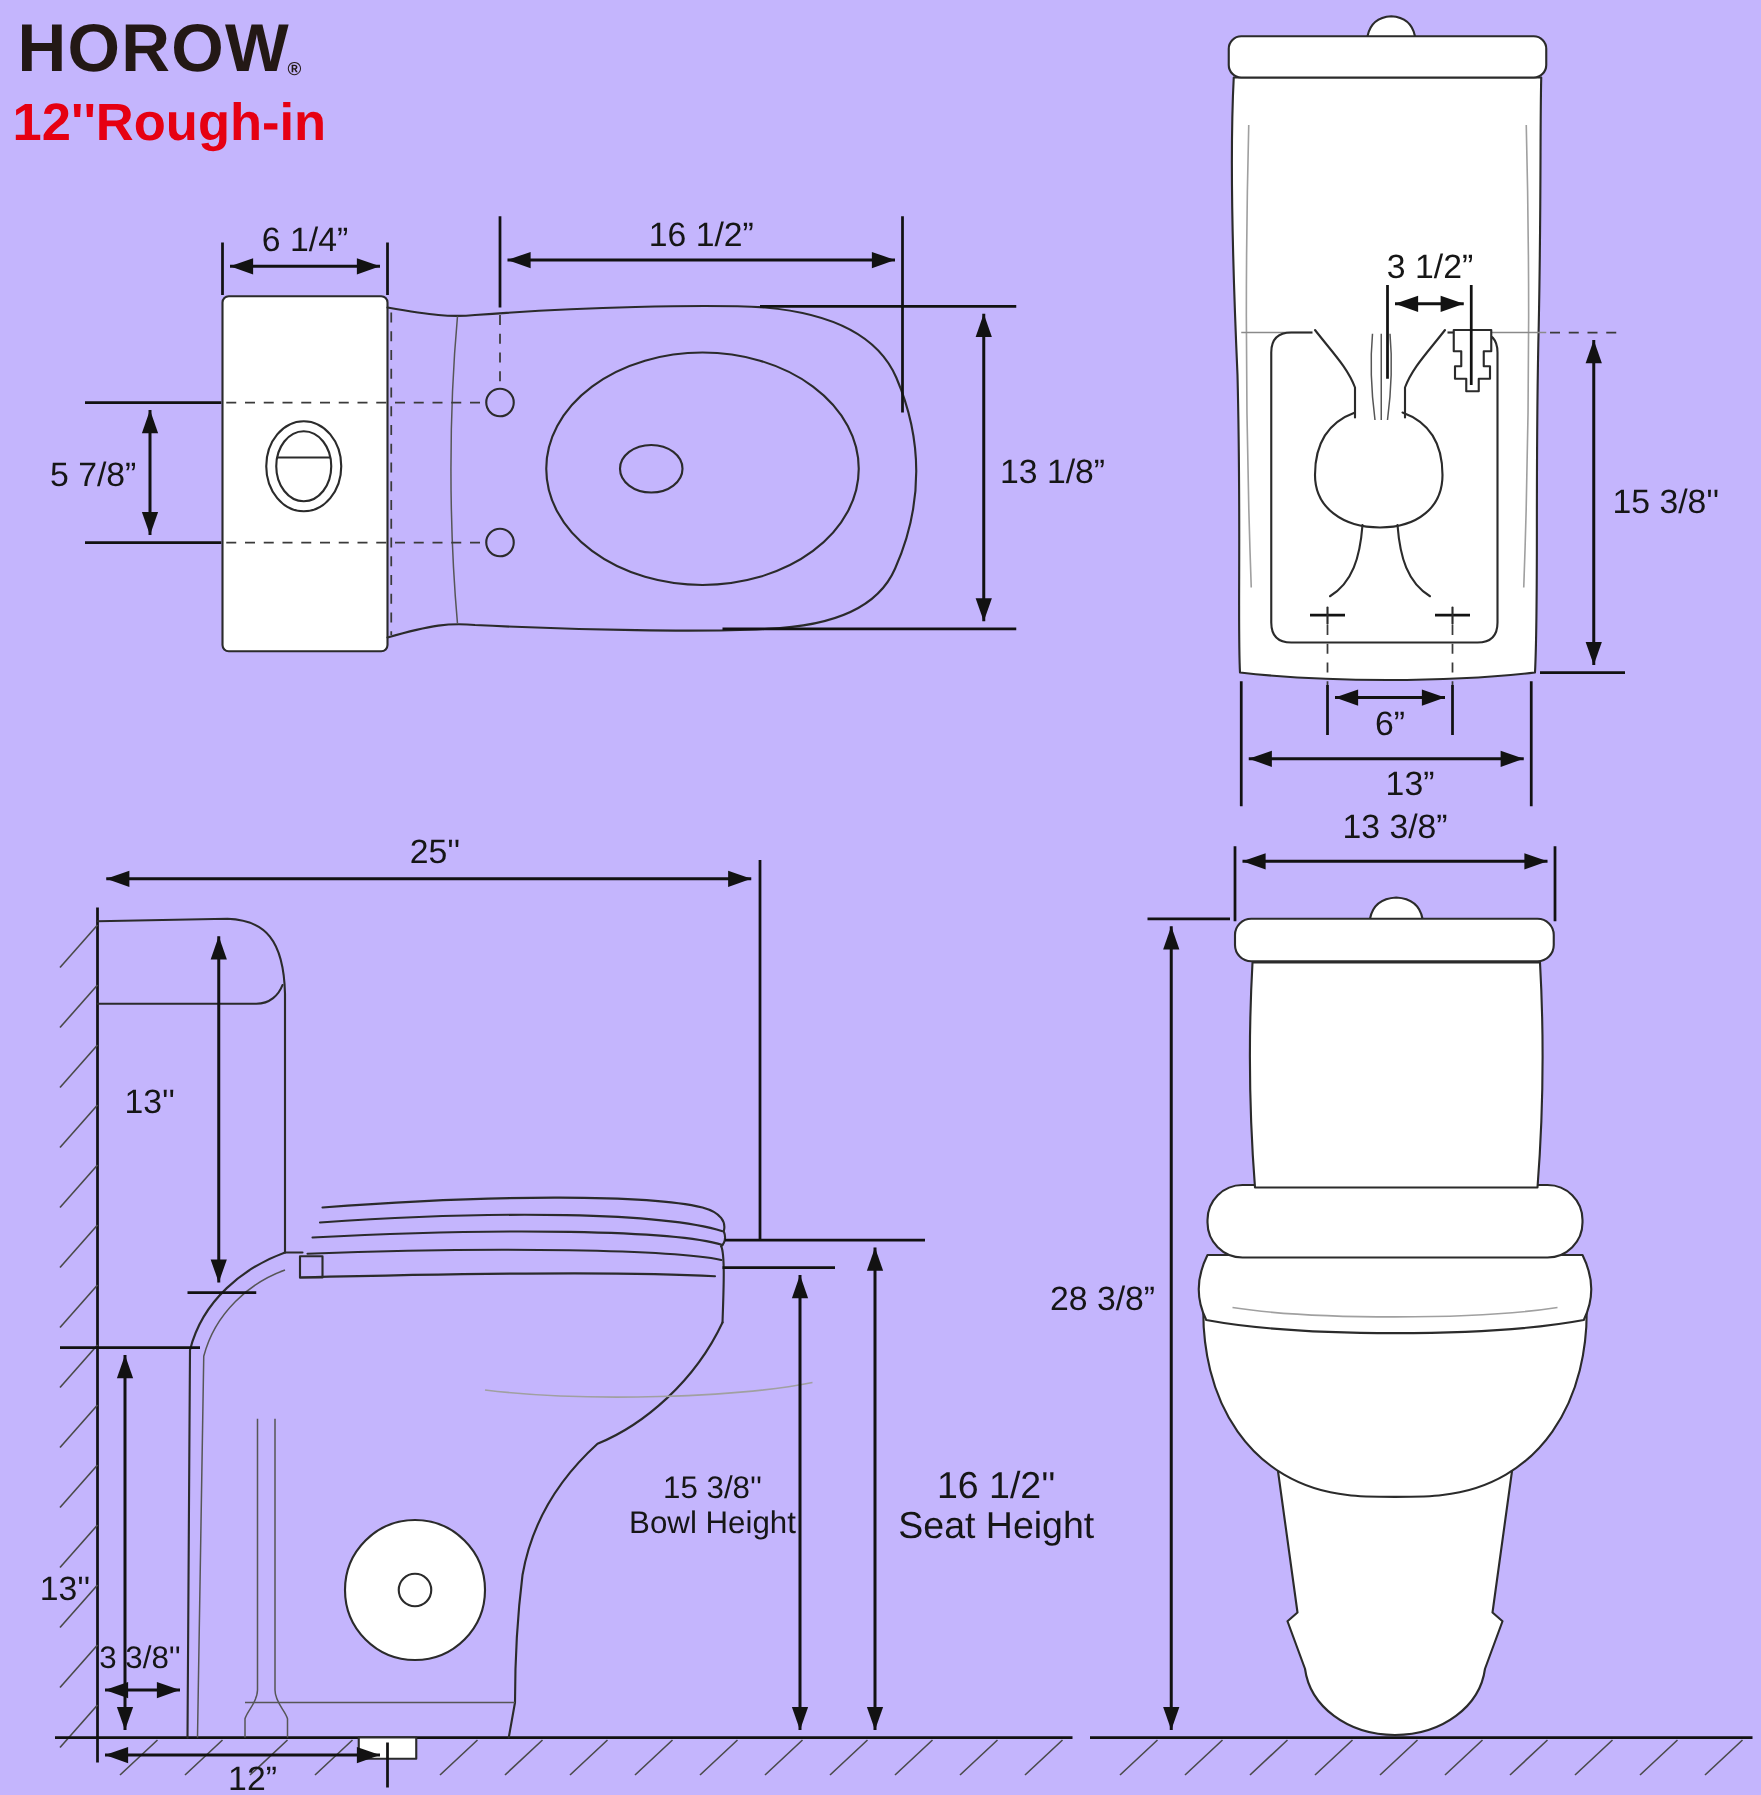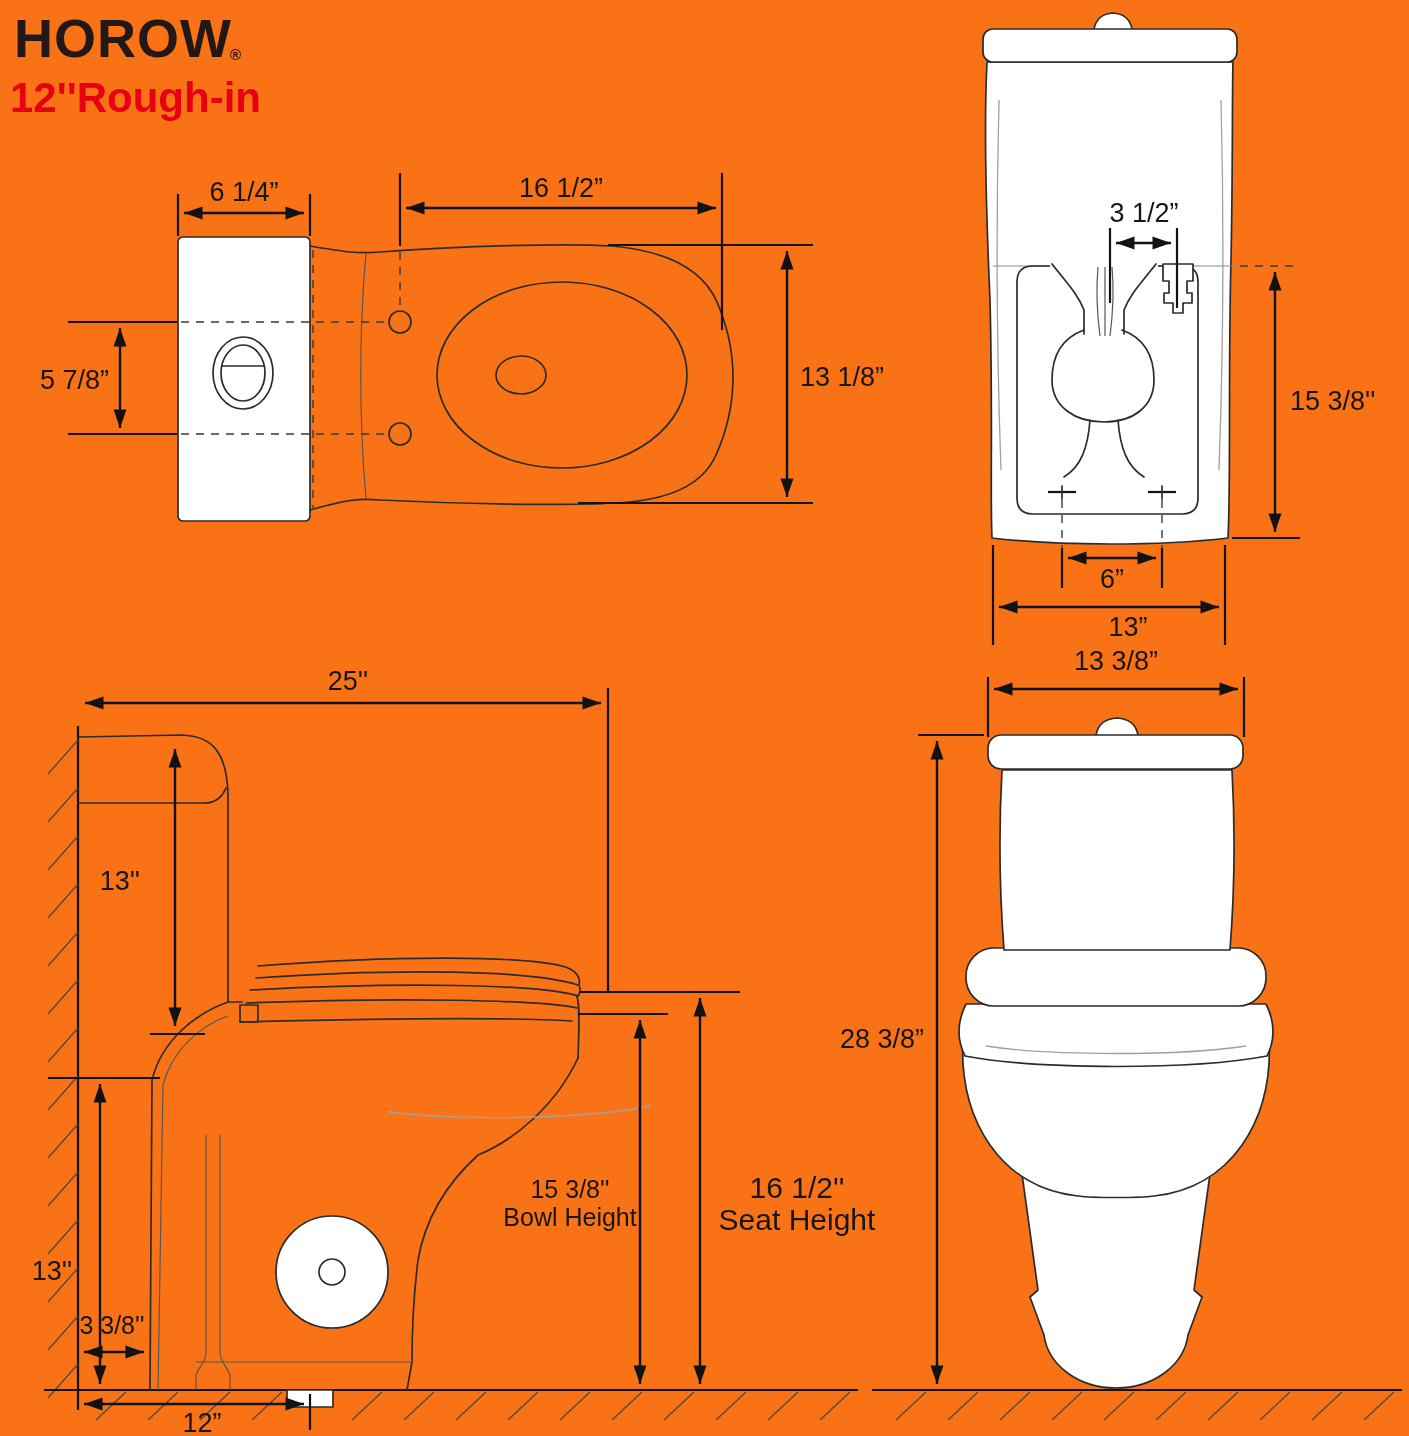--- a/index.html
+++ b/index.html
@@ -1,16 +1,16 @@
 <!DOCTYPE html>
 <html><head>
 <meta charset="utf-8">
 <style>
   html,body{margin:0;padding:0;background:#ffffff;}
-  #stage{position:relative;width:1409px;height:1436px;background:#f97316;overflow:hidden;
+  #stage{position:relative;width:1409px;height:1436px;background:#c4b5fd;overflow:hidden;
          font-family:"Liberation Sans", sans-serif;text-decoration:underline;}
   svg{position:absolute;inset:0;}
   .ol  {fill:none;stroke:#2b2b2b;stroke-width:1.7;stroke-linecap:round;stroke-linejoin:round;}
   .olw {fill:#ffffff;stroke:#2b2b2b;stroke-width:1.7;stroke-linejoin:round;}
   .fillw{fill:#ffffff;stroke:none;}
   .thin{fill:none;stroke:#565656;stroke-width:1.2;}
   .gray{fill:none;stroke:#a0a0a0;stroke-width:1.3;}
   .ctr {fill:none;stroke:#8a8a8a;stroke-width:1.1;}
   .ext {fill:none;stroke:#121212;stroke-width:2.2;}
   .dim {fill:none;stroke:#121212;stroke-width:2.4;

